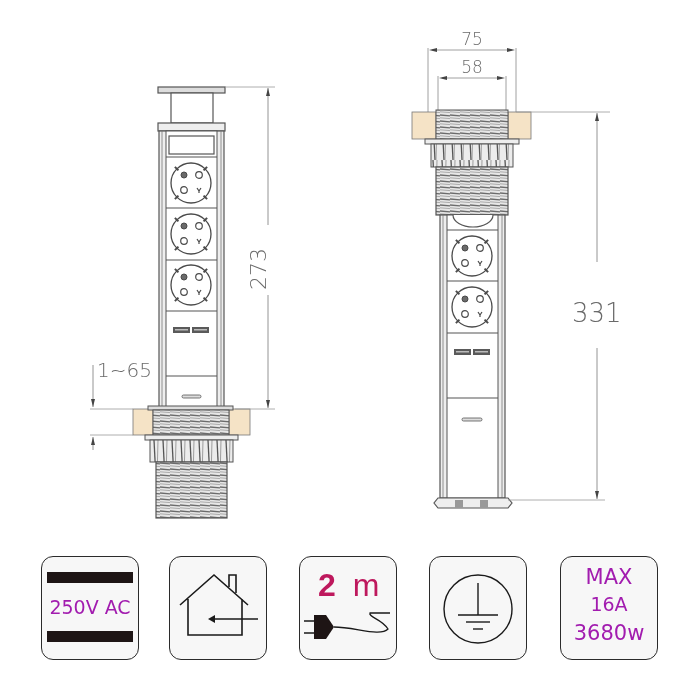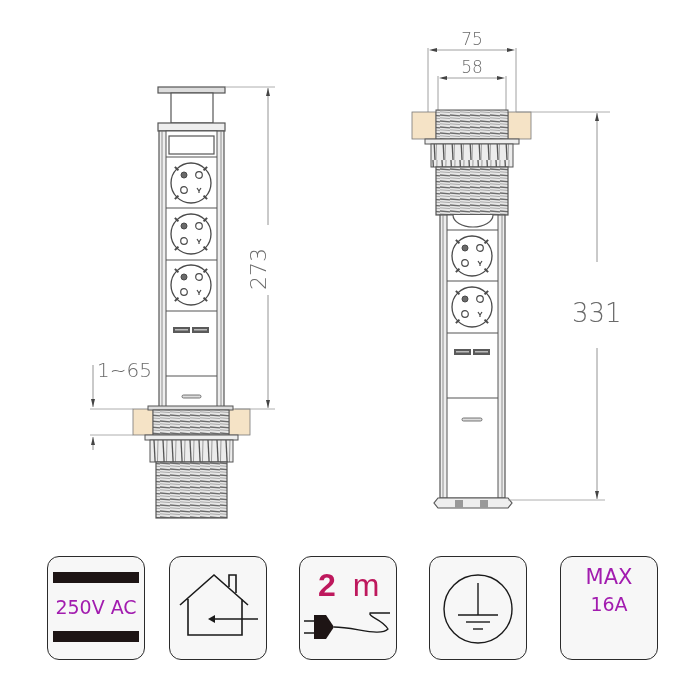--- a/index.html
+++ b/index.html
@@ -137,21 +137,21 @@
     <line x1="516" y1="112" x2="610" y2="112" stroke="#999" stroke-width="0.8"></line>
     <line x1="508" y1="500" x2="605" y2="500" stroke="#999" stroke-width="0.8"></line>
     <line x1="597" y1="113" x2="597" y2="262" stroke="#888" stroke-width="0.9"></line>
     <line x1="597" y1="348" x2="597" y2="499" stroke="#888" stroke-width="0.9"></line>
     <path d="M597,113 l-2,8 h4 z" fill="#444"></path>
     <path d="M597,499 l-2,-8 h4 z" fill="#444"></path>
     <text class="dim-text" x="572" y="322" font-size="26">331</text>
   </g>
 </svg>
 
-<div class="icon-box" style="left:47px;">
+<div class="icon-box" style="left:41px;">
   <div style="position:absolute;left:5px;top:15px;width:86px;height:11px;background:#1e1515;"></div>
   <div class="txt" style="top:39px;font-size:19px;">250V AC</div>
   <div style="position:absolute;left:5px;top:74px;width:86px;height:11px;background:#1e1515;"></div>
 </div>
 
 <div class="icon-box" style="left:169px;">
   <svg width="98" height="104" viewBox="0 0 98 104">
     <path d="M10,48 L44,18 L78,48 M18,42 V78 H72 V42" fill="none" stroke="#1a1a1a" stroke-width="1.6"></path>
     <path d="M59,30 V18 H66 V36" fill="none" stroke="#1a1a1a" stroke-width="1.6"></path>
     <line x1="42" y1="62" x2="88" y2="62" stroke="#1a1a1a" stroke-width="1.6"></line>
@@ -177,13 +177,14 @@
     <line x1="48" y1="26" x2="48" y2="58" stroke="#1a1a1a" stroke-width="1.4"></line>
     <line x1="28" y1="58" x2="68" y2="58" stroke="#1a1a1a" stroke-width="1.4"></line>
     <line x1="36" y1="65" x2="60" y2="65" stroke="#1a1a1a" stroke-width="1.4"></line>
     <line x1="43" y1="72" x2="53" y2="72" stroke="#1a1a1a" stroke-width="1.4"></line>
   </svg>
 </div>
 
 <div class="icon-box" style="left:560px;">
   <div class="txt" style="top:8px;font-size:21px;">MAX</div>
   <div class="txt" style="top:36px;font-size:19px;">16A</div>
+  <div class="txt" style="top:64px;font-size:21px;">3680w</div>
 </div>
 
 </body></html>

